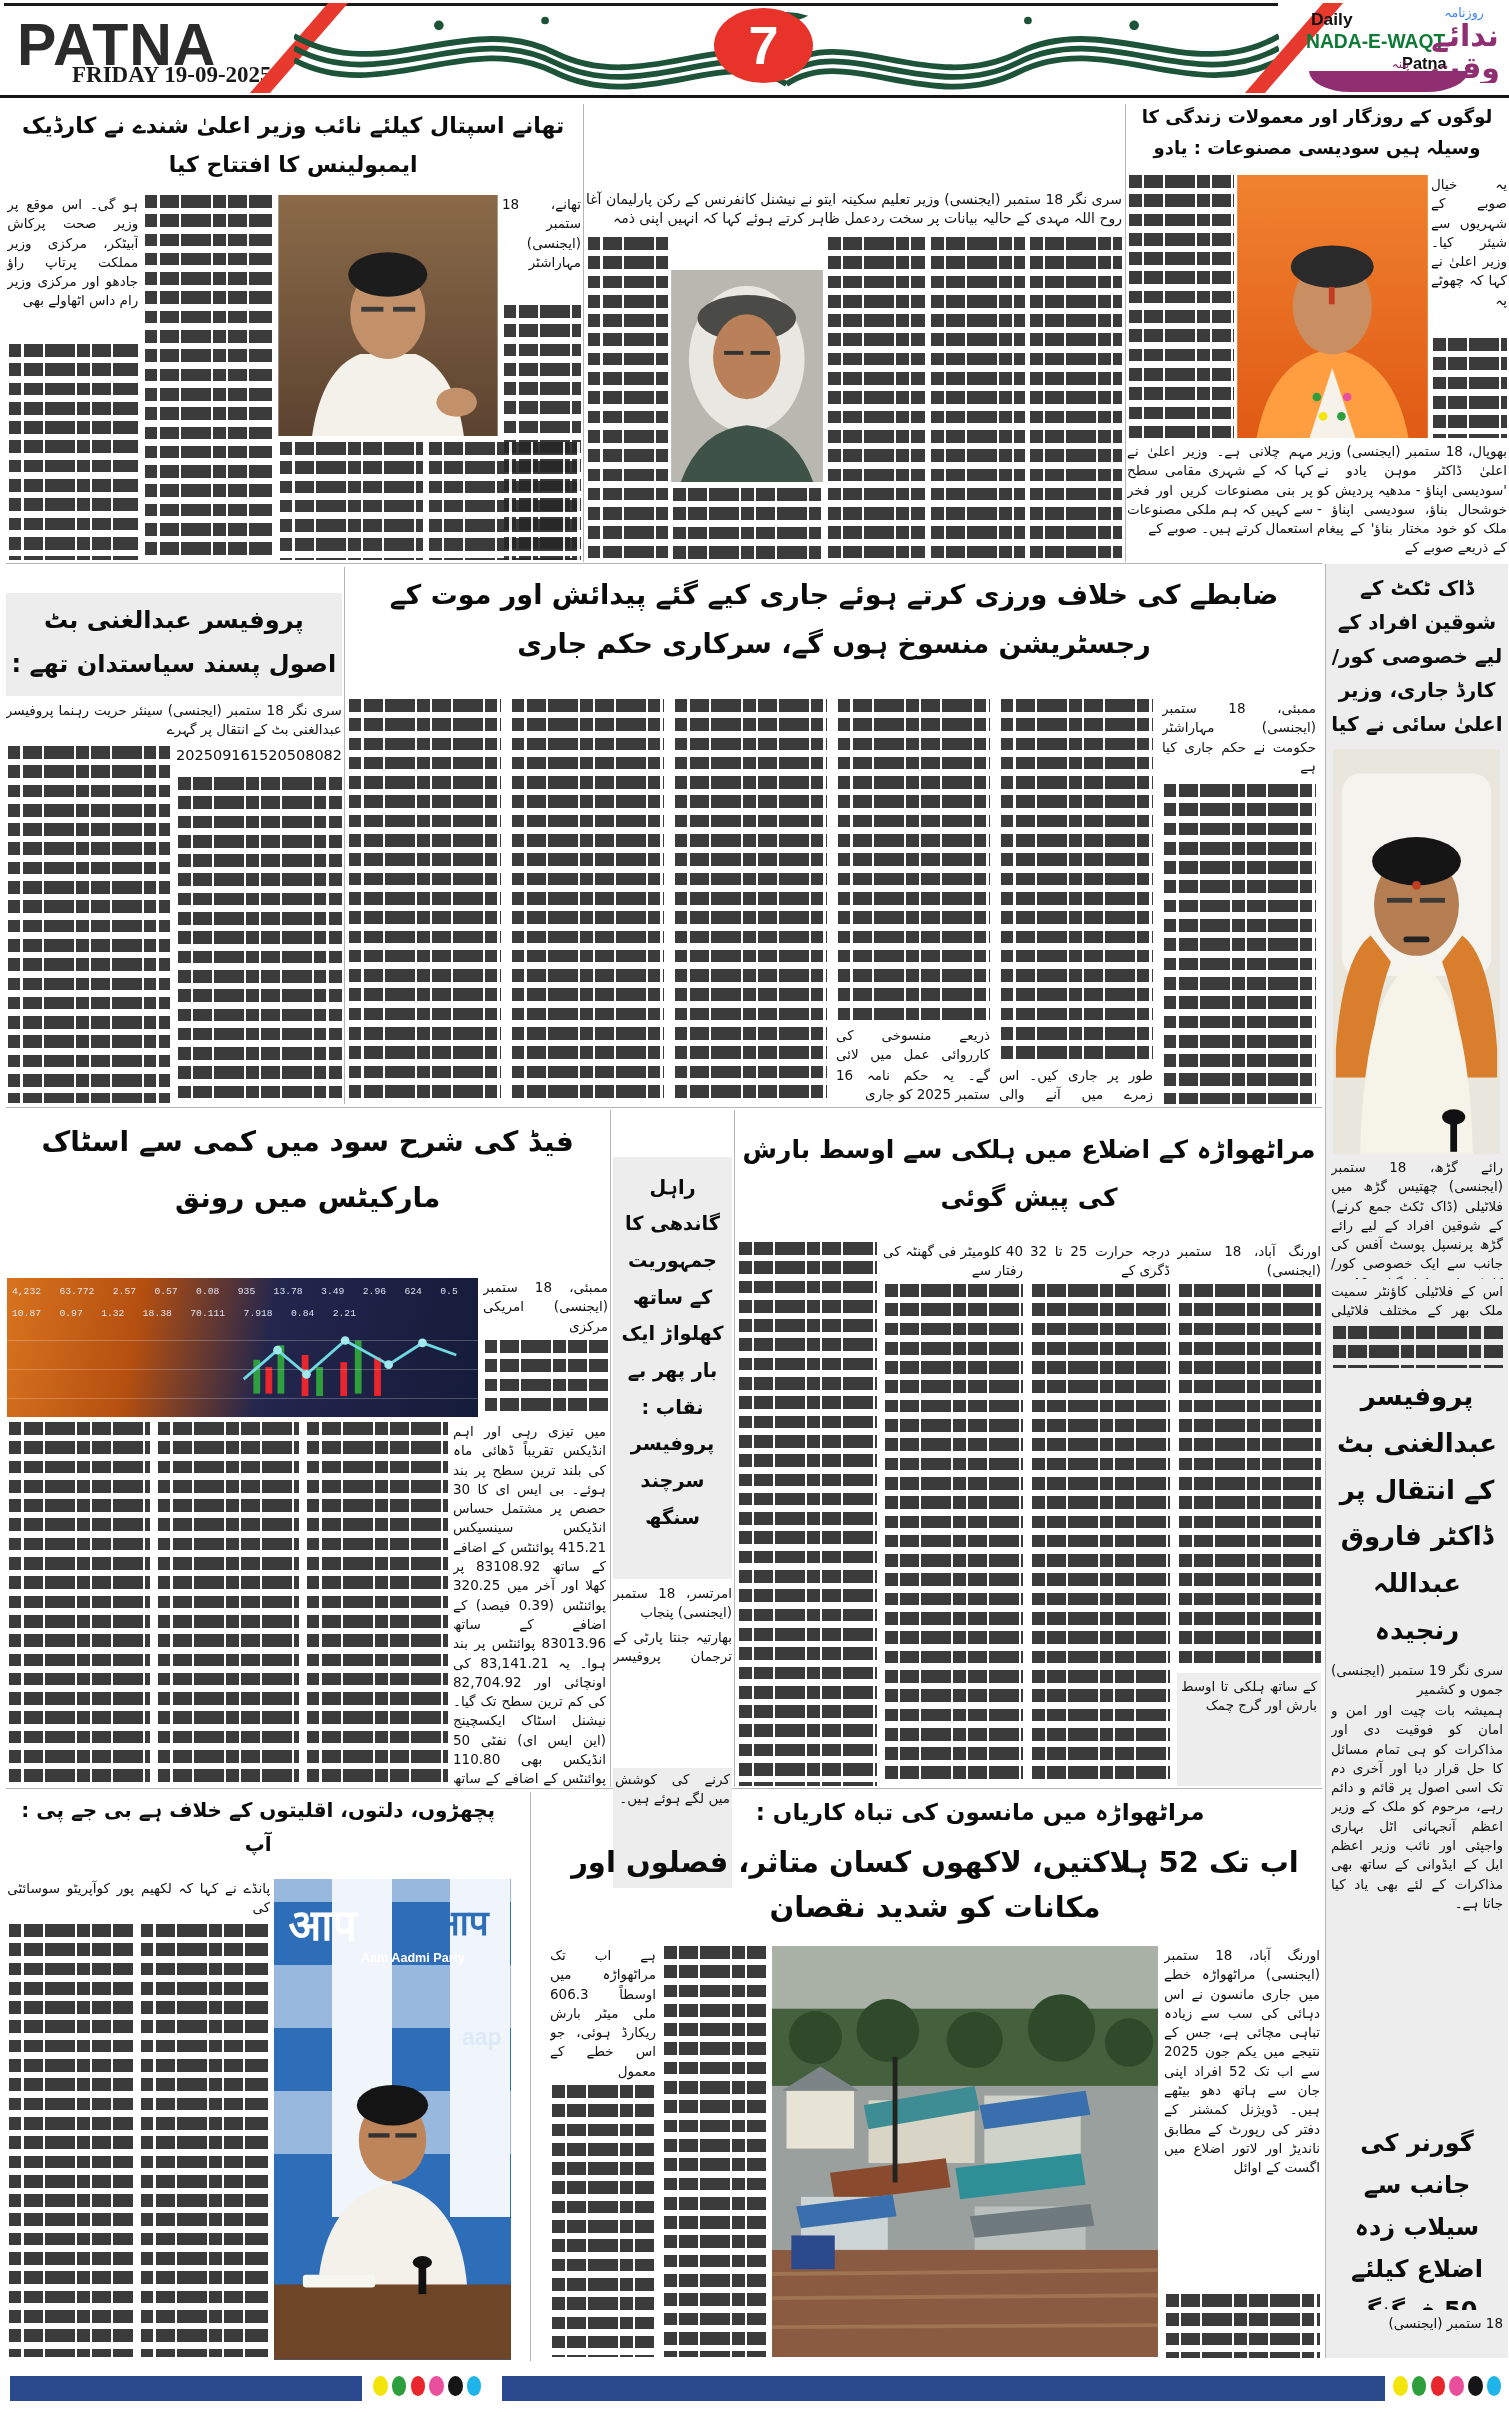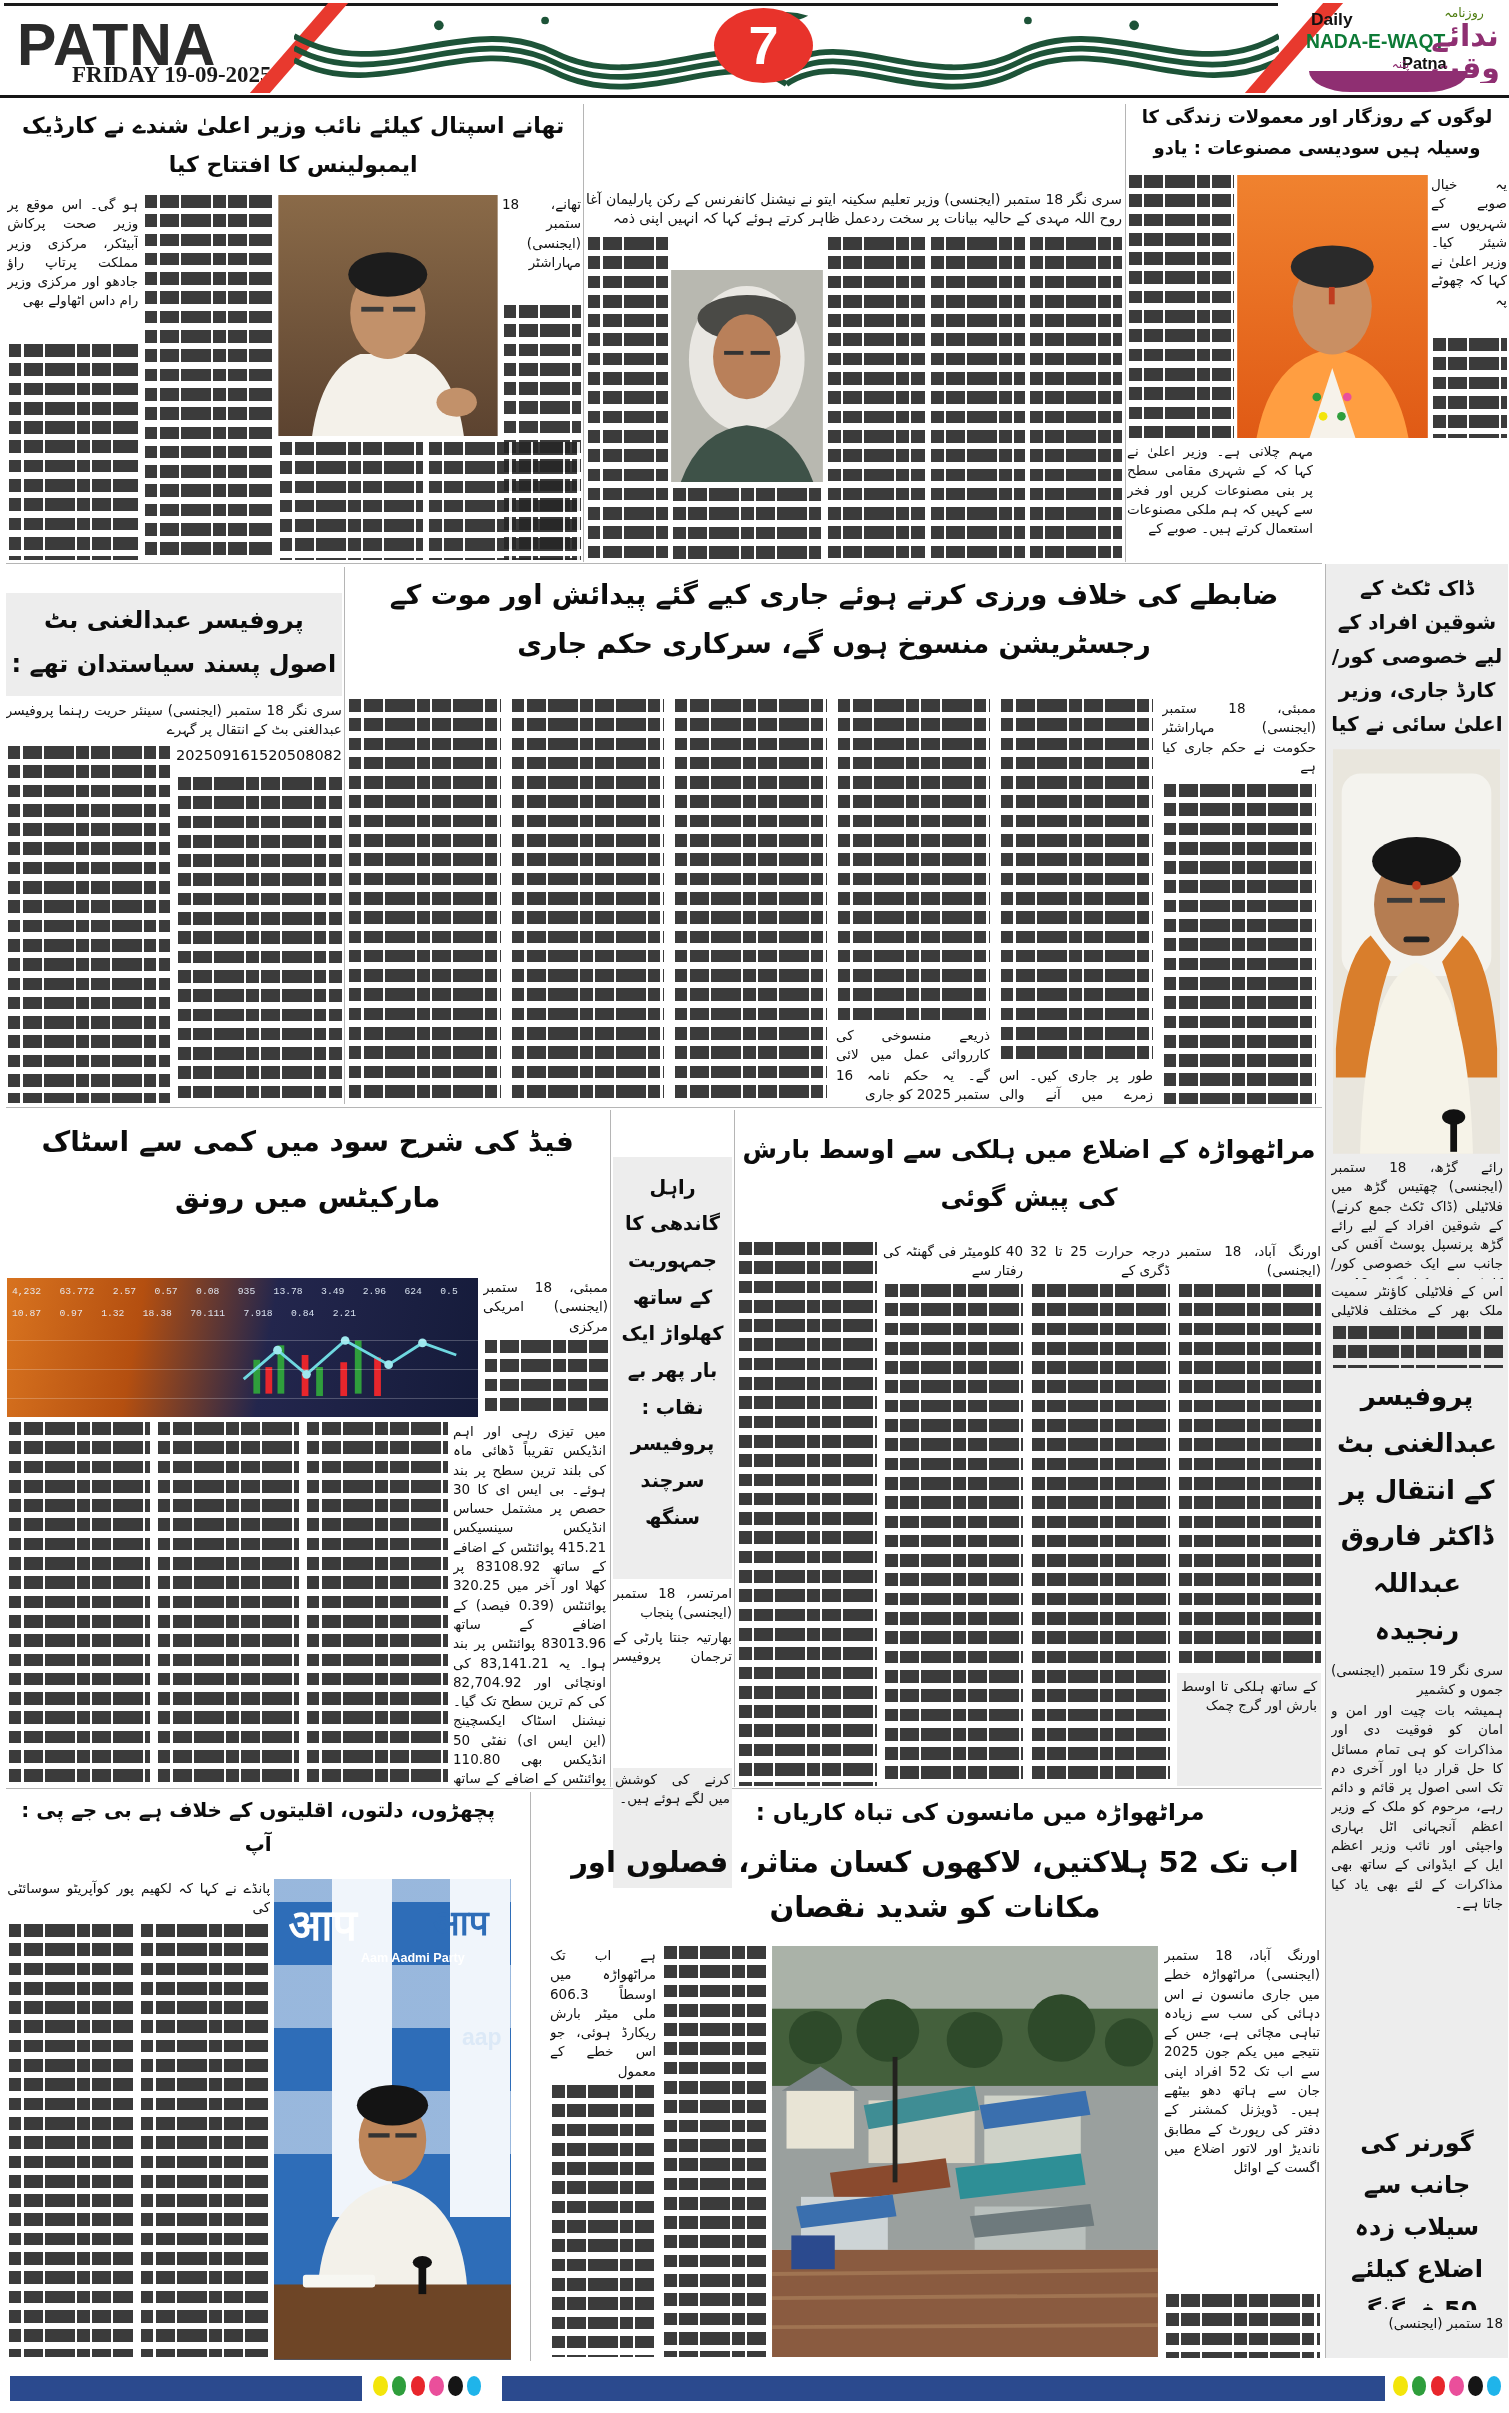--- a/index.html
+++ b/index.html
@@ -54,21 +54,21 @@
 
   <div class="a" style="left:714px;top:7.7px;width:99px;height:75px;background:#e8332b;border-radius:50%;display:flex;align-items:center;justify-content:center">
     <span style="color:#fff;font-size:54px;font-weight:800">7</span>
   </div>
 
   <div class="a diag" style="left:1284px;top:2.9px;width:20px;height:90px"></div>
 
   <div class="a" style="left:1311px;top:8.7px;width:68px;height:21px;font-size:17.4px;font-weight:bold;color:#111">Daily</div>
   <div class="a" style="left:1306px;top:31px;width:145px;height:24px;font-size:19.3px;font-weight:800;color:#0d7a36">NADA-E-WAQT</div>
   <div class="a" style="left:1402px;top:54px;width:58px;height:20px;font-size:16.4px;font-weight:bold;color:#111">Patna</div>
-  <div class="a u" style="left:1423px;top:4.8px;width:82px;height:16.4px;font-size:12.6px;color:#4d7c0f;text-align:center">روزنامہ</div>
+  <div class="a u" style="left:1423px;top:4.8px;width:82px;height:16.4px;font-size:12.6px;color:#3b82f6;text-align:center">روزنامہ</div>
   <div class="a u" style="left:1422px;top:20px;width:86px;height:63px;font-size:30px;font-weight:bold;color:#8f2f72;text-align:center;line-height:1.05;overflow:hidden">ندائے وقت</div>
   <div class="a" style="left:1309px;top:71px;width:159px;height:21px;background:#8f2f72;border-radius:0 0 77px 77px / 0 0 39px 39px"></div>
   <div class="a u" style="left:1381px;top:57px;width:39px;height:16.4px;font-size:12px;color:#8f2f72;text-align:center">پٹنہ</div>
 
   <div class="a" style="left:0px;top:95px;width:1510px;height:2.9px;background:#151515"></div>
 
   <div class="a rule" style="left:583px;top:104px;width:1px;height:458px"></div>
   <div class="a rule" style="left:1125px;top:104px;width:1px;height:458px"></div>
   <div class="a rule" style="left:5.8px;top:563px;width:1316px;height:1px"></div>
   <div class="a rule" style="left:344px;top:567px;width:1px;height:537px"></div>
@@ -140,20 +140,21 @@
       <circle cx="228" cy="460" r="9" fill="#ea4f9b"></circle>
       <circle cx="216" cy="500" r="9" fill="#2f9e3c"></circle>
     <ellipse cx="197" cy="272" rx="82" ry="100" fill="#c98f63"></ellipse>
     <ellipse cx="197" cy="190" rx="86" ry="44" fill="#2a2a2a"></ellipse>
     <rect x="190" y="232" width="12" height="36" fill="#c03d1f"></rect>
   </svg>
 
   <div class="a rt u" style="left:1431px;top:175px;width:76px;height:159px">یہ خیال صوبے کے شہریوں سے شیئر کیا۔ وزیر اعلیٰ نے کہا کہ چھوٹے پہ</div>
   <div class="a ftx" style="left:1431px;top:338px;width:76px;height:100px"></div>
   <div class="a rt u" style="left:1127px;top:442px;width:186px;height:119px">مہم چلانی ہے۔ وزیر اعلیٰ نے کہا کہ کے شہری مقامی سطح پر بنی مصنوعات کریں اور فخر سے کہیں کہ ہم ملکی مصنوعات استعمال کرتے ہیں۔ صوبے کے</div>
+  <div class="a rt u" style="left:1317px;top:442px;width:190px;height:119px">بھوپال، 18 ستمبر (ایجنسی) وزیر اعلیٰ ڈاکٹر موہن یادو نے 'سودیسی اپناؤ - مدھیہ پردیش کو خوشحال بناؤ، سودیسی اپناؤ - ملک کو خود مختار بناؤ' کے پیغام کے ذریعے صوبے کے</div>
 
   <div class="a gray" style="left:5.8px;top:593px;width:336px;height:103px;padding:4.8px">
     <div class="hl u" style="font-size:24px;line-height:1.85;height:94px">پروفیسر عبدالغنی بٹ اصول پسند سیاستدان تھے : میر واعظ</div>
   </div>
   <div class="a rt u" style="left:5.8px;top:701px;width:336px;height:41px">سری نگر 18 ستمبر (ایجنسی) سینئر حریت رہنما پروفیسر عبدالغنی بٹ کے انتقال پر گہرے</div>
   <div class="a rt" style="left:176px;top:746px;width:166px;height:27px;font-size:14.5px;direction:ltr;font-family:'DejaVu Sans',sans-serif;color:#111">20250916152050808217</div>
   <div class="a ftx" style="left:5.8px;top:746px;width:164px;height:357px"></div>
   <div class="a ftx" style="left:176px;top:777px;width:166px;height:326px"></div>
 
   <div class="a hl u" style="left:347px;top:571px;width:974px;height:102px;font-size:27px;line-height:1.8">ضابطے کی خلاف ورزی کرتے ہوئے جاری کیے گئے پیدائش اور موت کے رجسٹریشن منسوخ ہوں گے، سرکاری حکم جاری</div>

